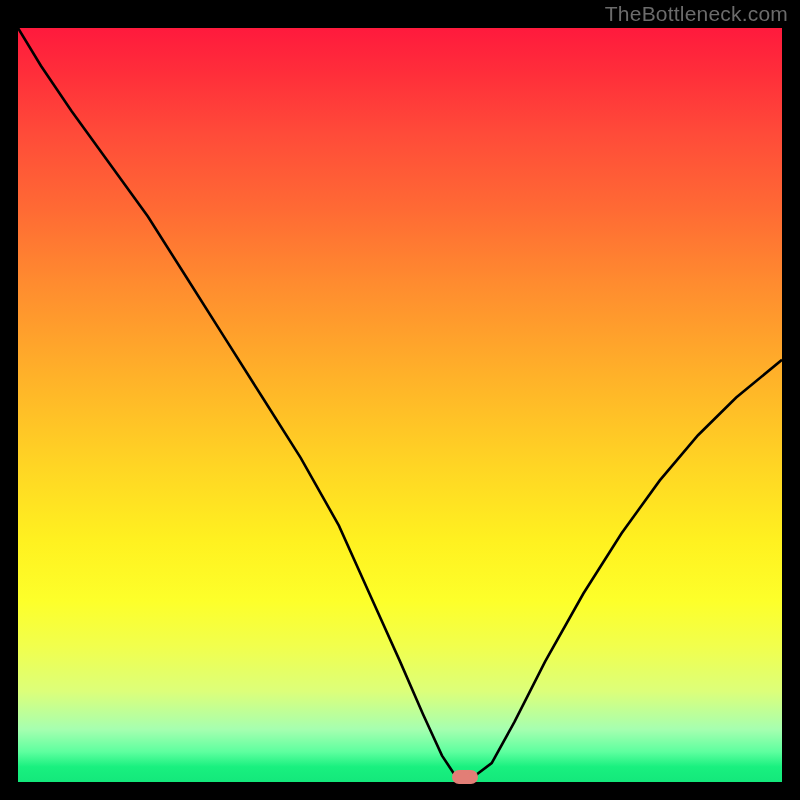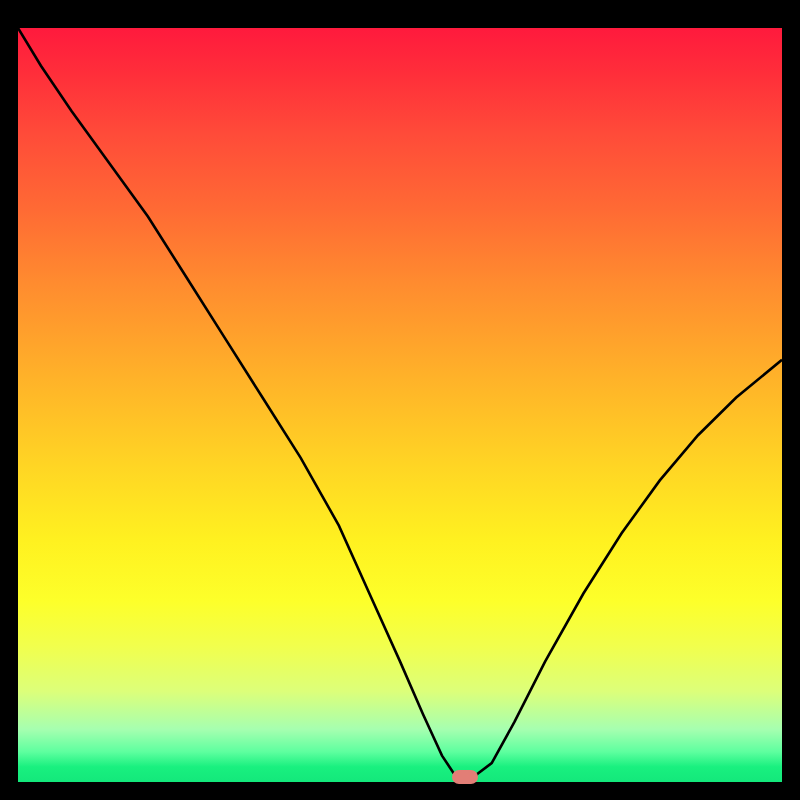--- a/index.html
+++ b/index.html
@@ -72,20 +72,21 @@
     background: #e27e76;
     z-index: 12;
     transform: translate(-50%, -50%);
   }
 </style>
 </head>
 <body>
 
 <div class="frame">
 
+  <div class="watermark">TheBottleneck.com</div>
 
   <div class="plot-area">
     <div class="gradient-fill"></div>
 
     <svg class="curve-svg" viewBox="0 0 764 754" preserveAspectRatio="none">
       <path id="curve-path" d="M0.0 0.0 L22.9 37.7 L53.5 82.9 L91.7 135.7 L129.9 188.5 L168.1 248.8 L206.3 309.1 L244.5 369.5 L282.7 429.8 L320.9 497.6 L351.4 565.5 L382.0 633.4 L404.9 686.1 L424.0 727.6 L435.5 745.0 L443.1 749.5 L454.6 749.5 L473.7 735.1 L496.6 693.7 L527.2 633.4 L565.4 565.5 L603.6 505.2 L641.8 452.4 L680.0 407.2 L718.2 369.5 L764.0 331.8" fill="none" stroke-width="2.6" stroke="#000000"></path>
     </svg>
 
     <div id="marker" class="marker" style="left: 446.94px; top: 749.476px; background: rgb(226, 126, 118);"></div>
   </div>

